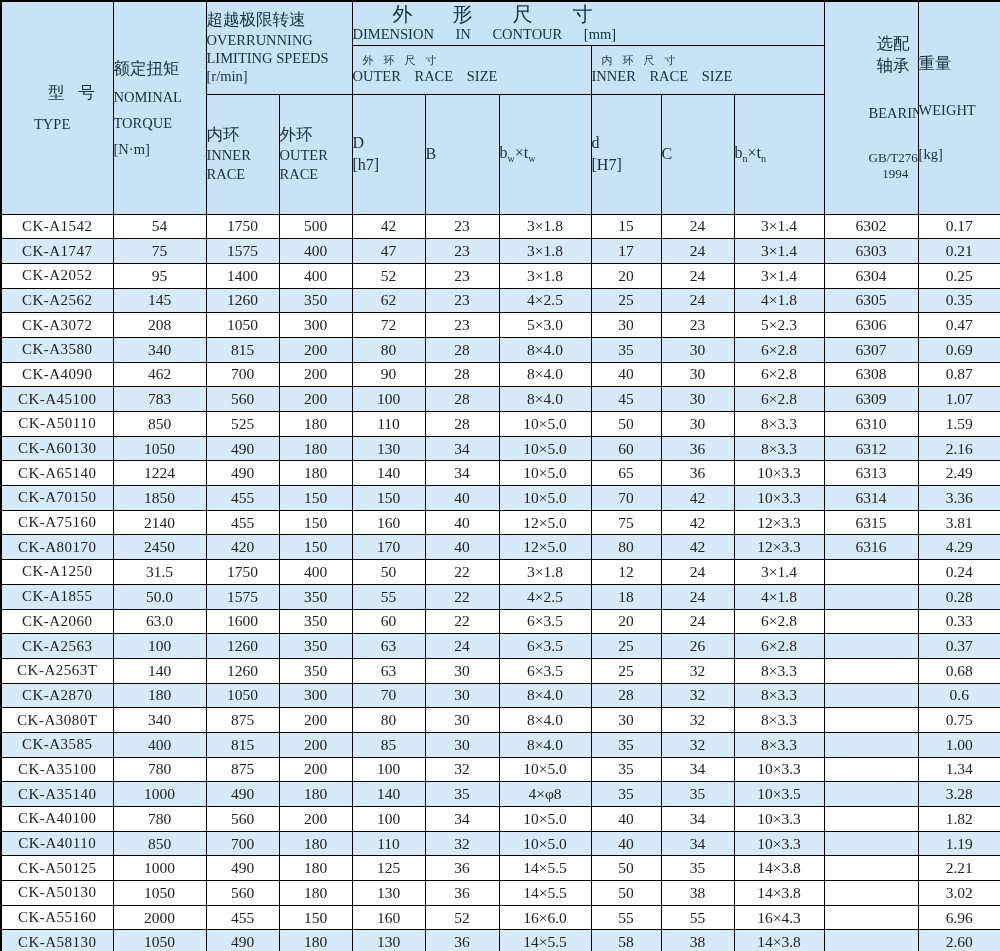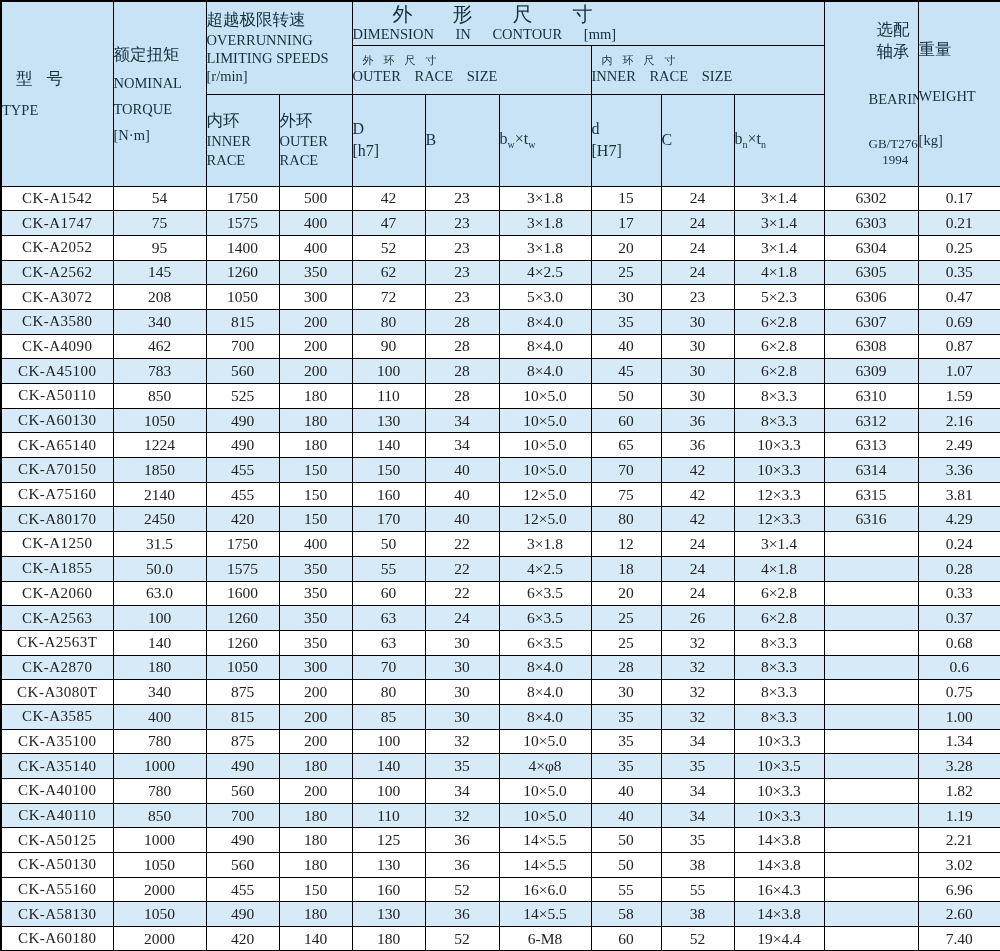--- a/index.html
+++ b/index.html
@@ -18,35 +18,35 @@
     border:2px solid var(--border);
   }
   th,td{
     border:1px solid var(--border);
     text-align:center;vertical-align:middle;
     padding:0;font-weight:normal;overflow:hidden;
   }
   thead th{background:var(--header-bg);color:#15303d;}
   tr.h-row1{height:44px;}
   tr.h-row2{height:49px;}
-  tr.h-row3{height:92px;}
+  tr.h-row3{height:120px;}
   tbody tr{height:24.7px;}
   tbody td{font-size:15.5px;background:#ffffff;}
   tbody tr.striped td{background:var(--stripe-bg);}
   td.type-cell{font-size:15px;letter-spacing:0.5px;margin-top:43px;}
 
   .vstack{display:flex;flex-direction:column;align-items:flex-start;justify-content:center;height:100%;}
   .zh{font-size:16.5px;}
   .en{font-size:14.5px;}
   .sm{font-size:13px;}
   .sym{font-size:16px;}
   sub{font-size:10px;}
 
   .type-head .zh{letter-spacing:14px;text-indent:14px;}
-  .type-head .vstack{gap:12px;}
+  .type-head .vstack{gap:12px;padding-left:32px;}
   .torque-head .vstack{gap:9px;}
   .speeds-head .vstack{gap:2px;line-height:1.12;}
   .race-head .vstack{line-height:1.3;}
   .dim-zh{font-size:20px;letter-spacing:40px;text-indent:40px;line-height:1.15;}
   .dim-en{font-size:14.5px;word-spacing:18px;line-height:1.2;}
   .size-zh{font-size:11px;letter-spacing:10px;text-indent:10px;line-height:1.25;}
   .size-en{font-size:14.5px;word-spacing:10px;line-height:1.2;}
   .colsym .vstack{line-height:1.35;}
   .bearing-head .vstack{gap:28px;padding-left:44px;}
   .weight-head .vstack{gap:27px;}

